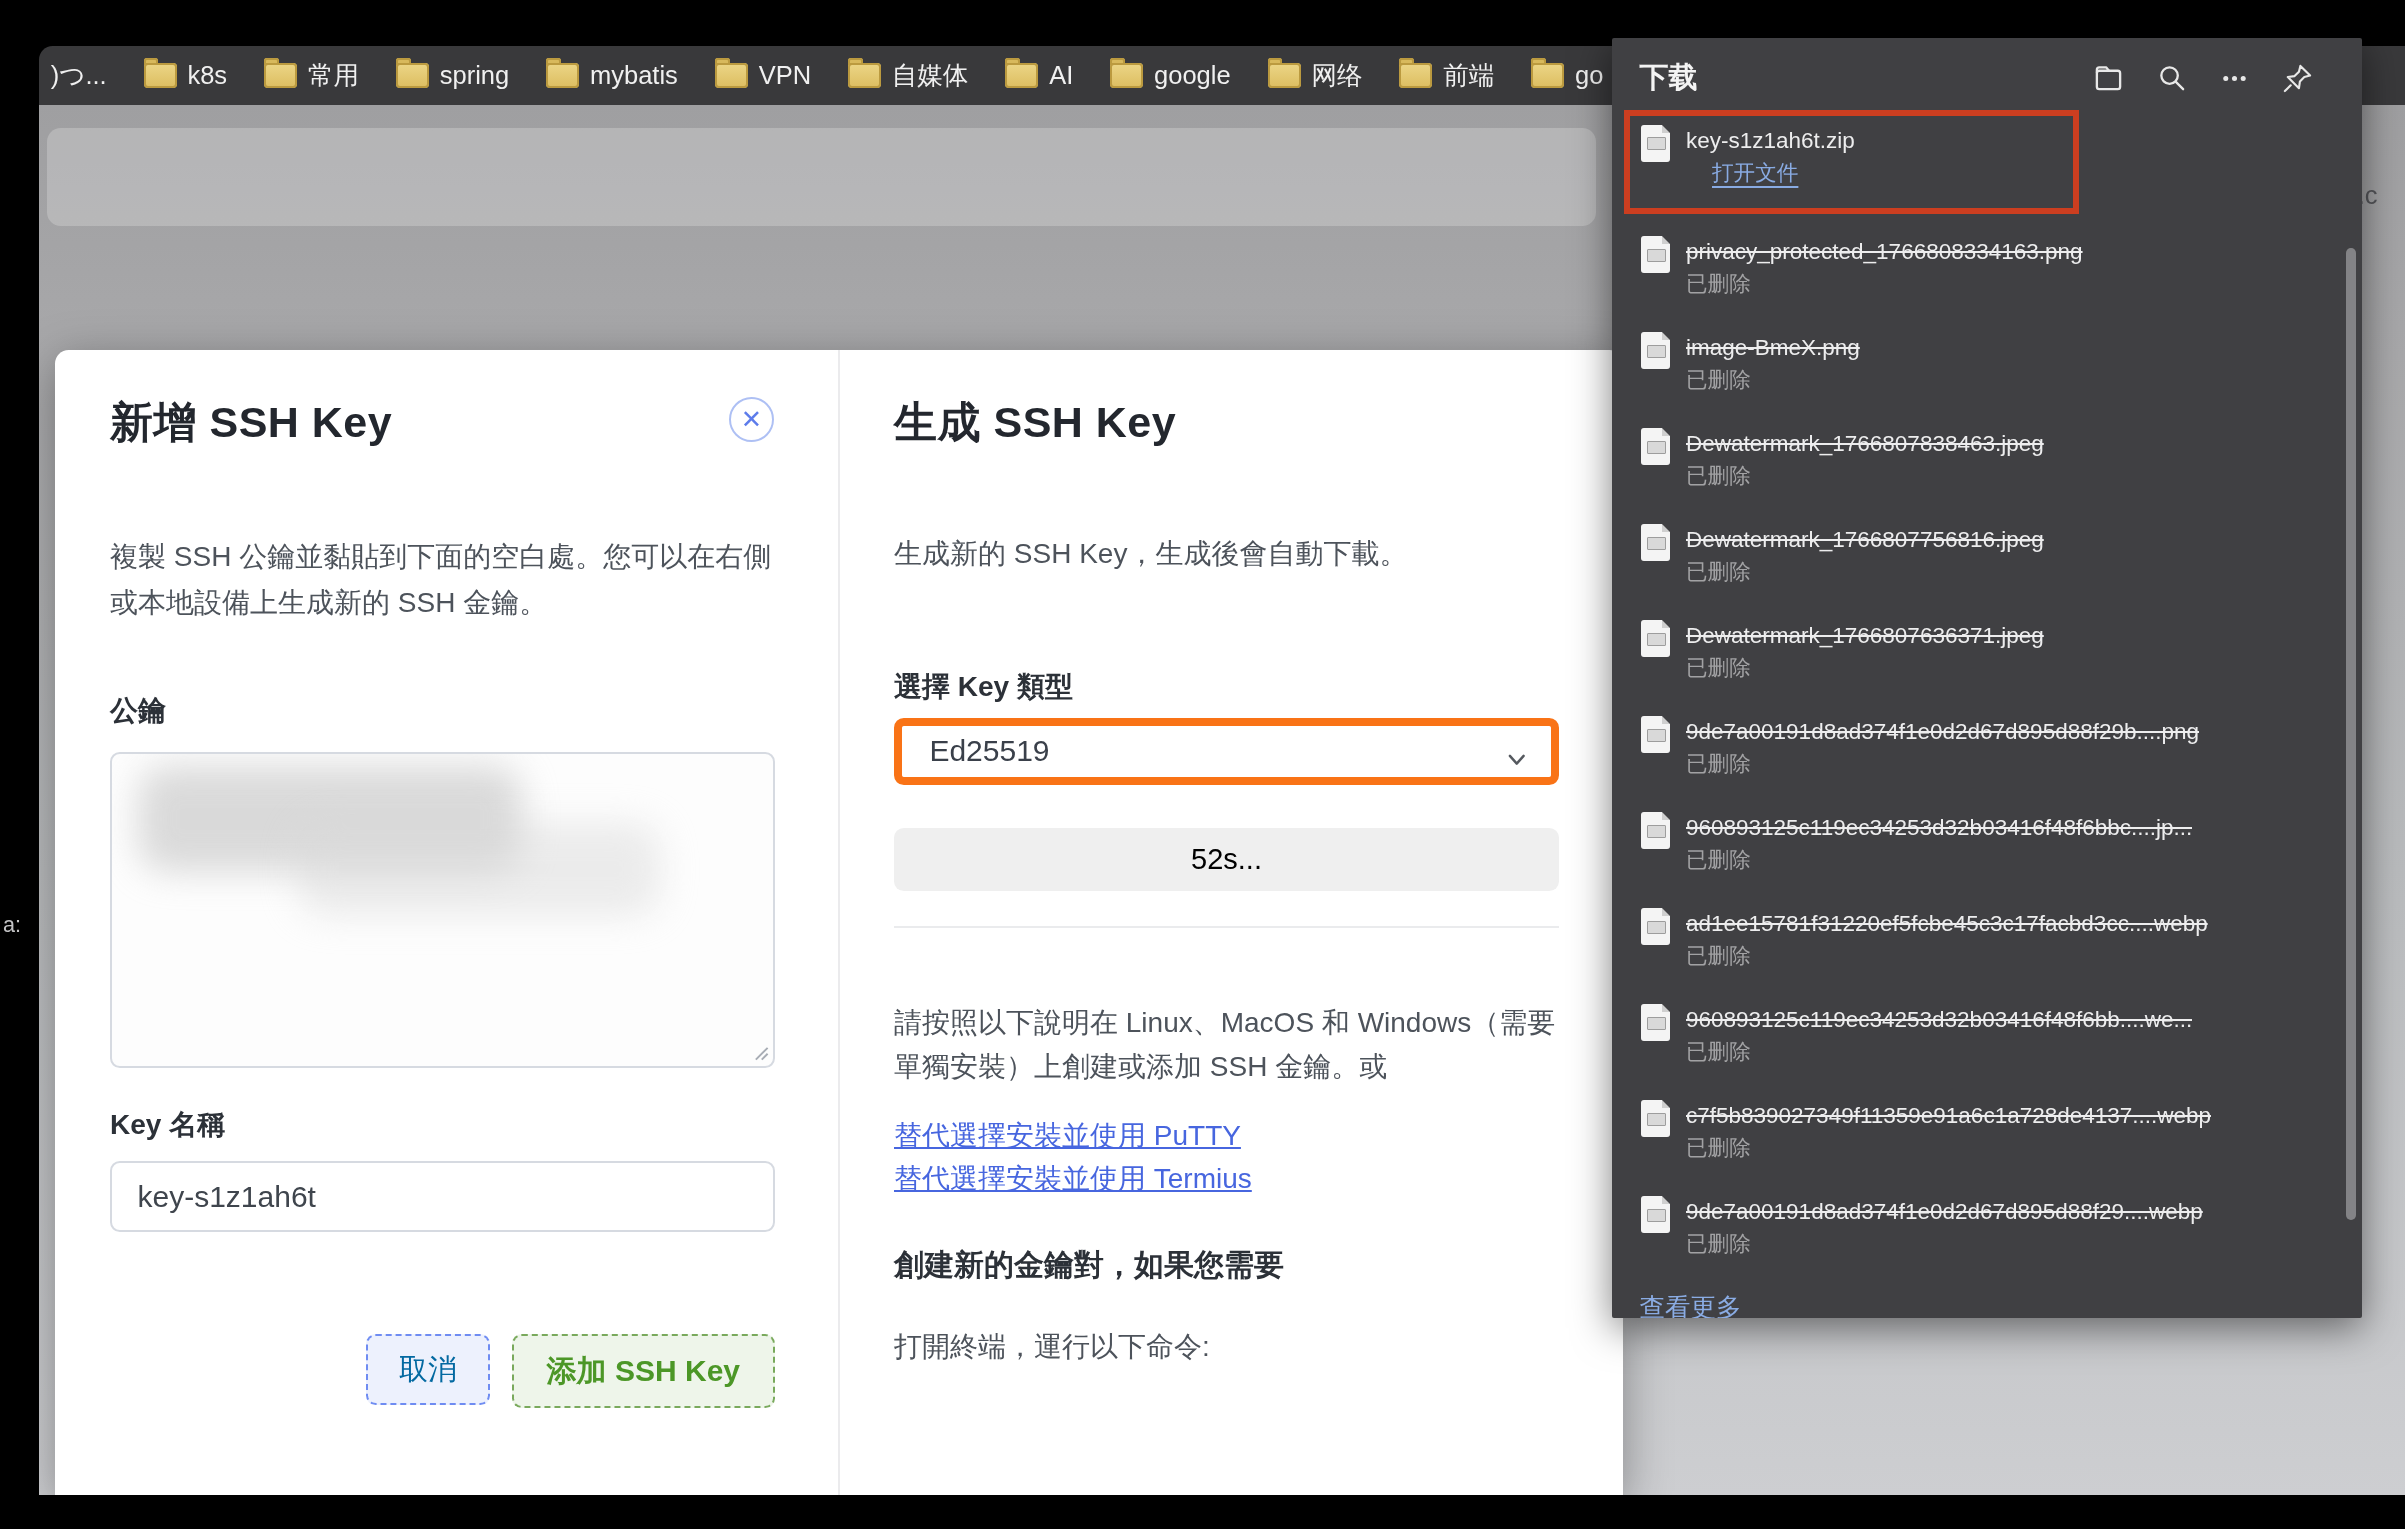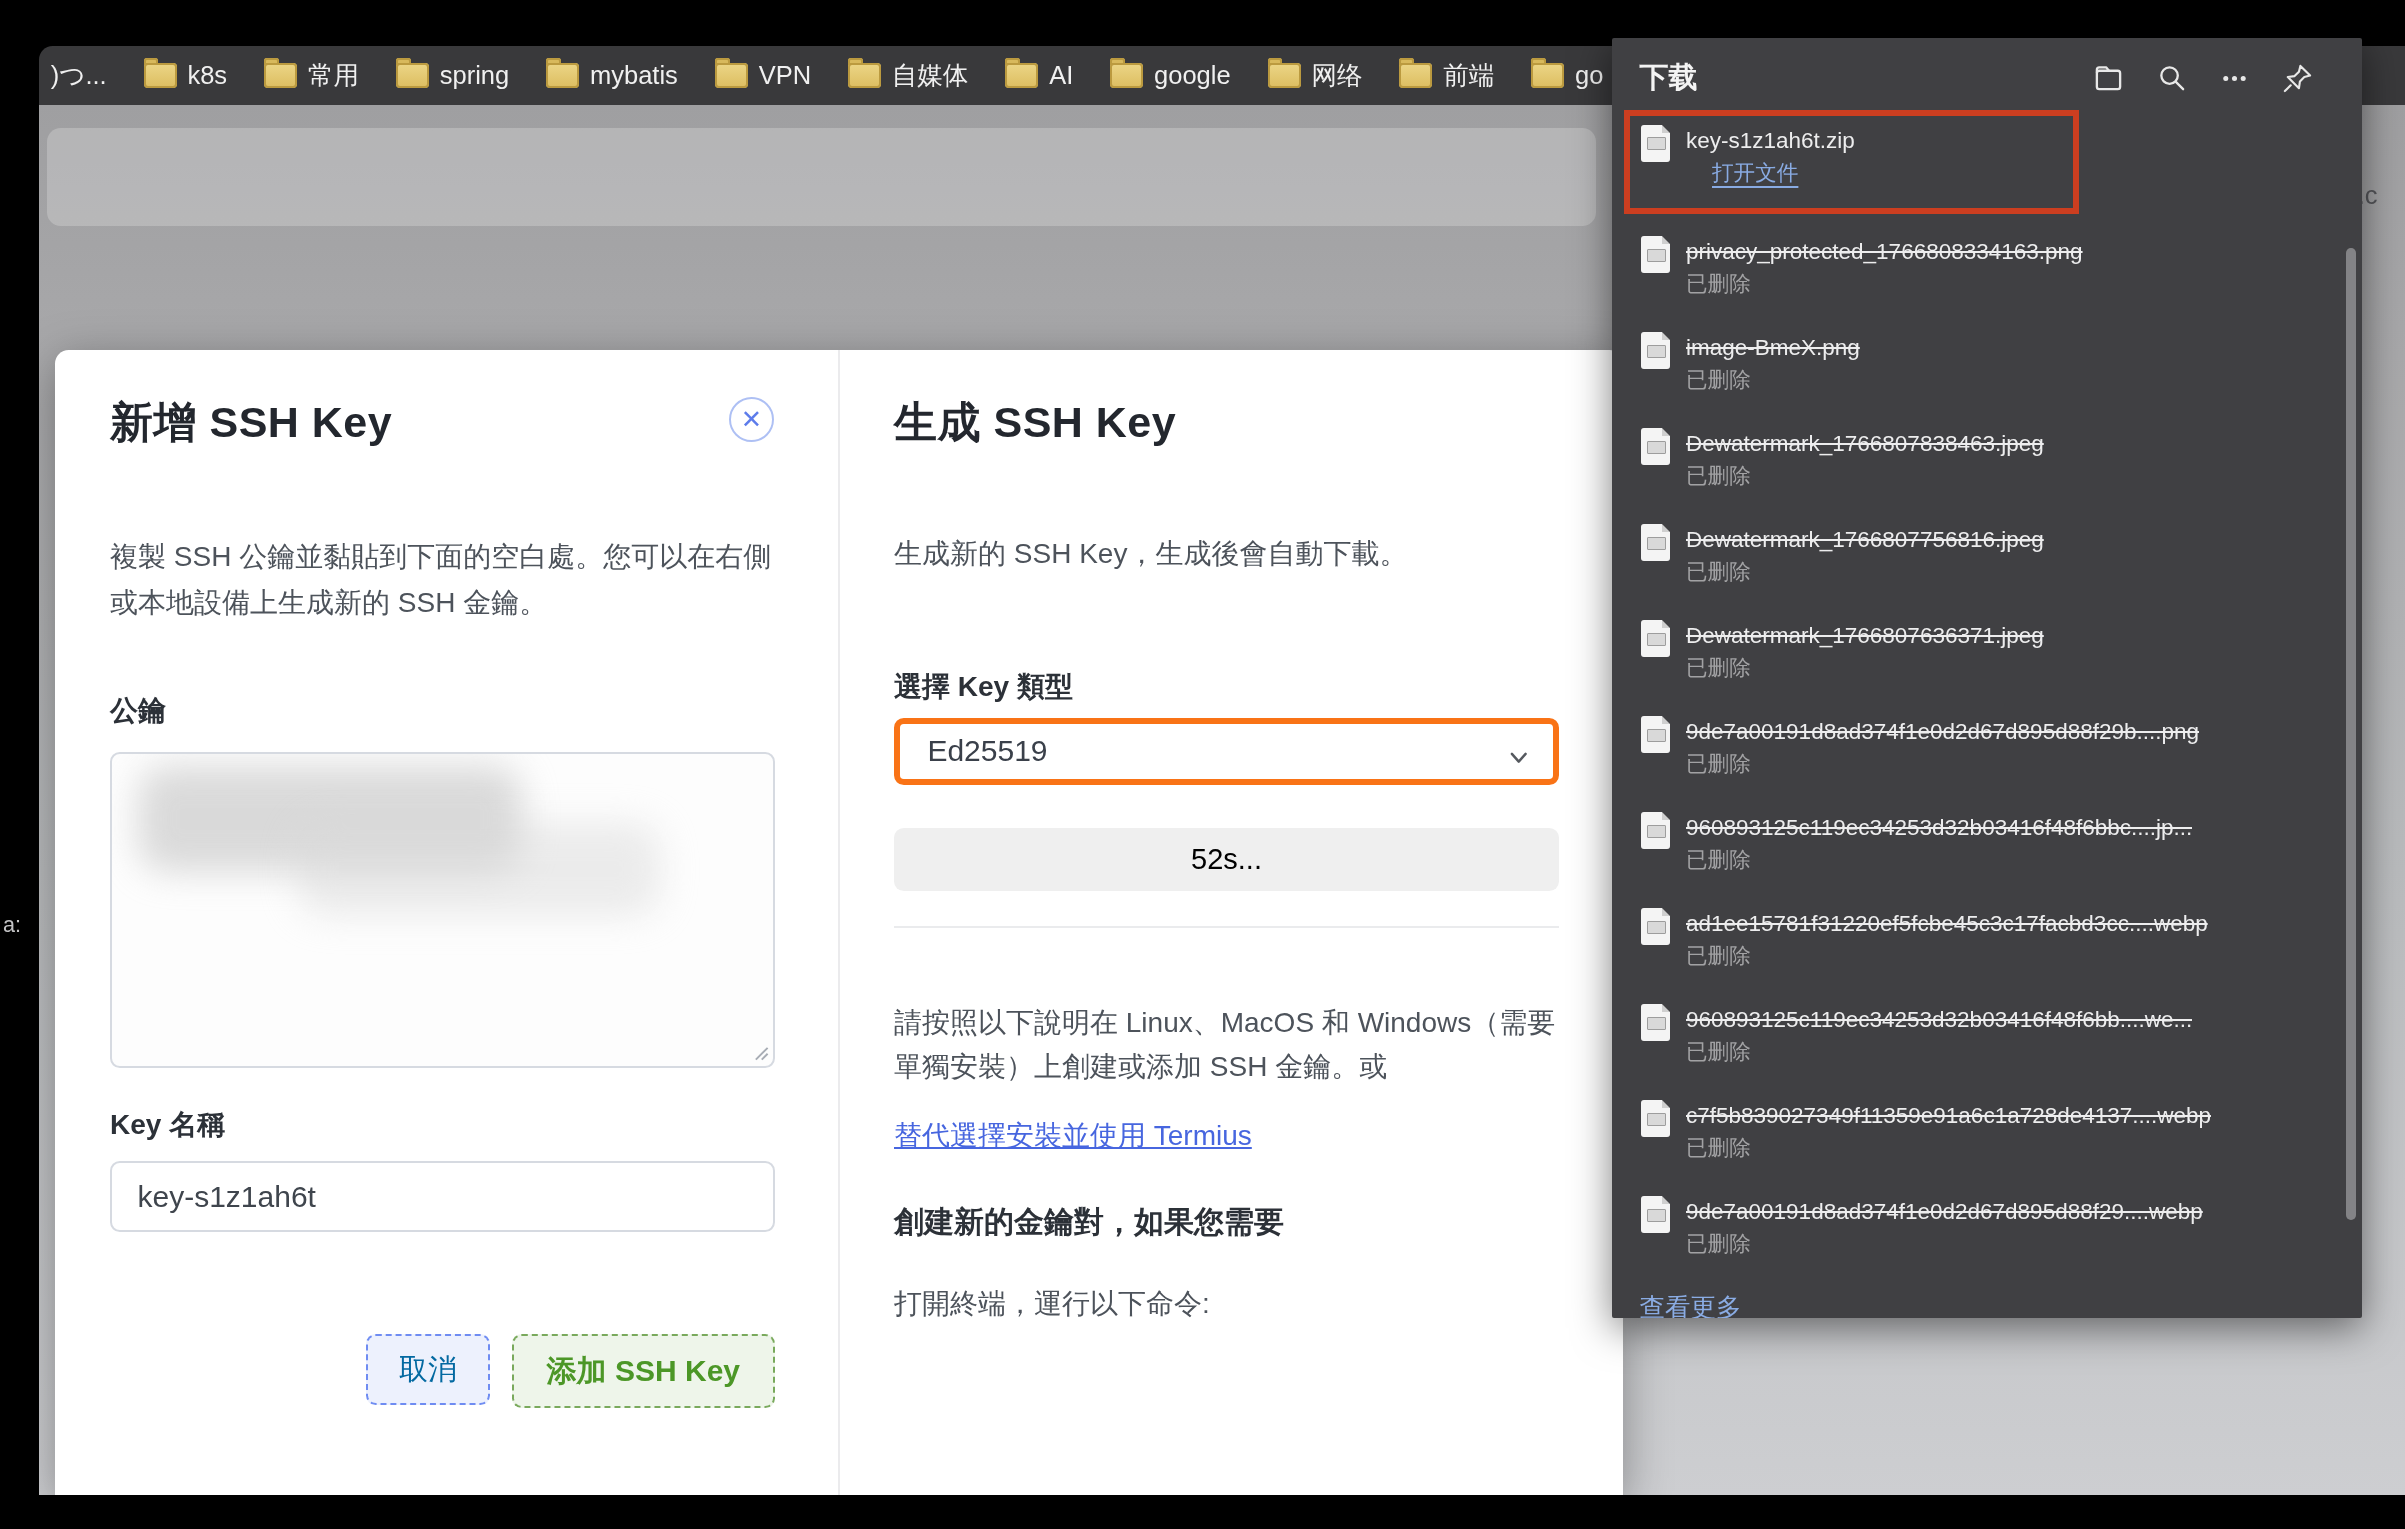--- a/index.html
+++ b/index.html
@@ -74,21 +74,21 @@
     background:#edf1fd;color:#0369a1;font-size:29px;font-family:inherit;cursor:pointer;
   }
   #add-key-button{
     height:74px;padding:0 33px;border:2.9px dashed #79a95c;border-radius:9.8px;
     background:#eef5ea;color:#4c9727;font-size:30px;font-weight:700;font-family:inherit;cursor:pointer;
   }
   .right-sub{margin-top:86px;font-size:28px;line-height:39px;color:#4d535b;}
   #keytype-label{margin-top:94px;}
   #keytype-select{
     margin-top:11.8px;position:relative;width:665px;height:67px;box-sizing:border-box;
-    border:6px solid #f97316;border-radius:9.8px;background:#fff;cursor:pointer;
+    border:8px solid #f97316;border-radius:9.8px;background:#fff;cursor:pointer;
     display:flex;align-items:center;padding:0 27.4px;font-size:30px;color:#3a404a;
   }
   #keytype-chevron{position:absolute;right:21.6px;top:21.6px;}
   #generate-button{
     margin-top:43px;width:665px;height:63px;border:none;border-radius:9.8px;background:#efefef;
     color:#000000;font-size:29px;font-family:inherit;cursor:pointer;
   }
   #right-divider{margin-top:35px;width:665px;height:2px;background:#eaebed;}
   .instructions{margin-top:73px;font-size:28px;line-height:44px;color:#4d535b;}
   .alt-link{display:block;font-size:28px;line-height:43px;color:#4766df;text-decoration:underline;cursor:pointer;}
@@ -232,20 +232,21 @@
       <div id="keytype-select">
         <span>Ed25519</span>
         <svg id="keytype-chevron" width="25.5" height="25.5" viewBox="0 0 26 26">
           <path d="M6 9 L13 17 L20 9" stroke="#55595f" stroke-width="2.5" fill="none" stroke-linecap="round" stroke-linejoin="round"></path>
         </svg>
       </div>
       <button id="generate-button">52s...</button>
       <div id="right-divider"></div>
       <div class="instructions">請按照以下說明在 Linux、MacOS 和 Windows（需要單獨安裝）上創建或添加 SSH 金鑰。或</div>
       <div id="alt-links">
+        <a class="alt-link">替代選擇安裝並使用 PuTTY</a>
         <a class="alt-link">替代選擇安裝並使用 Termius</a>
       </div>
       <div class="keypair-heading">創建新的金鑰對，如果您需要</div>
       <div class="terminal-hint">打開終端，運行以下命令:</div>
     </div>
   </div>
 
   <div id="downloads-panel">
     <div id="dl-header">
       <div id="dl-title">下载</div>

